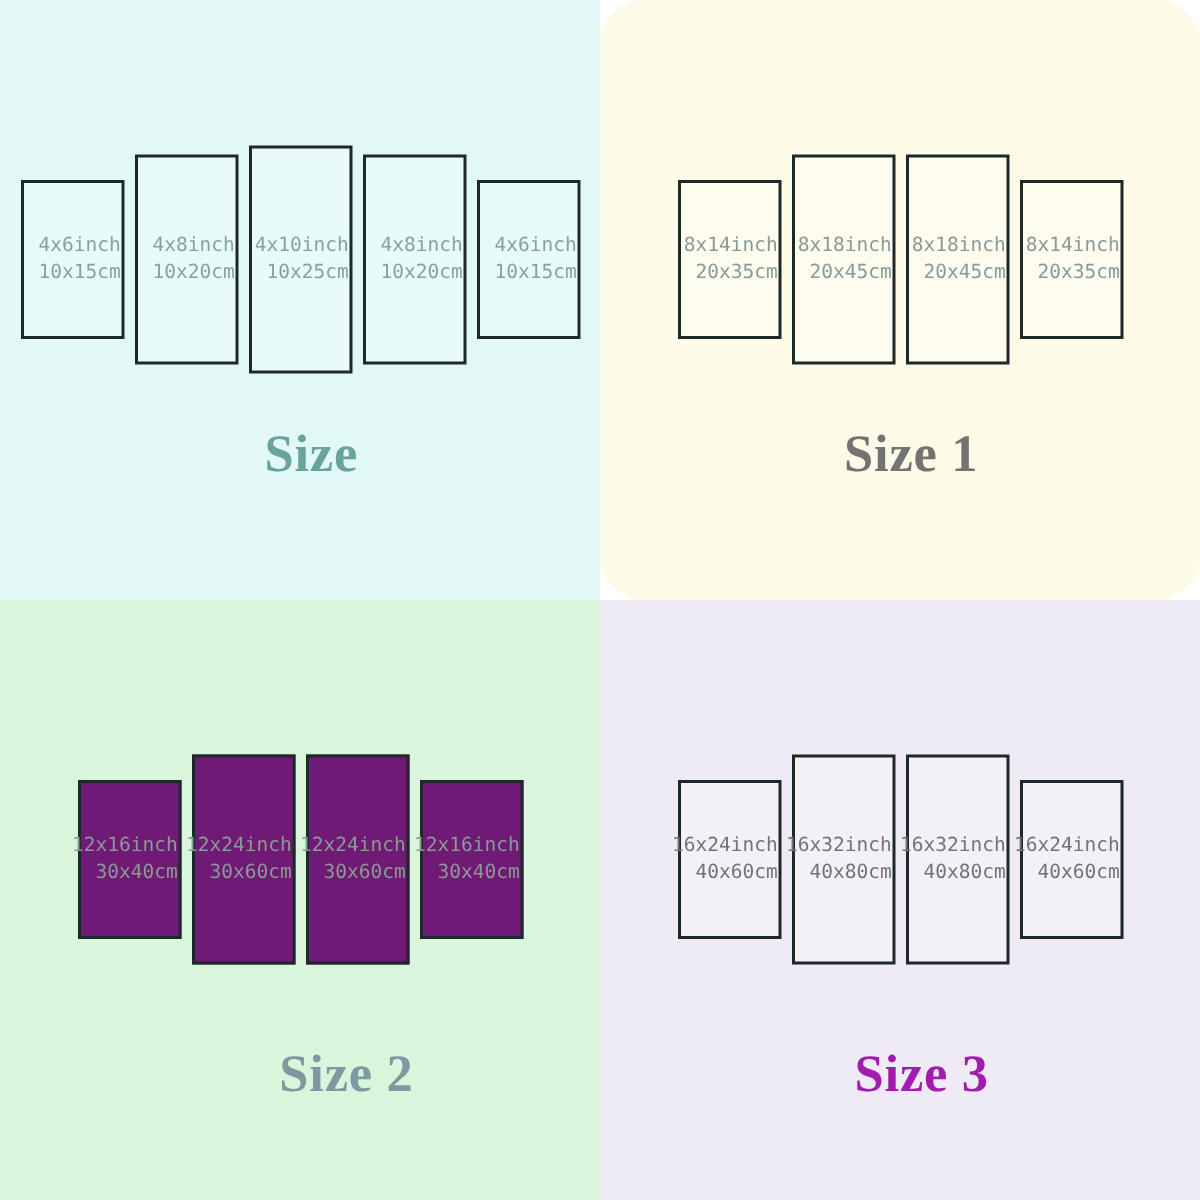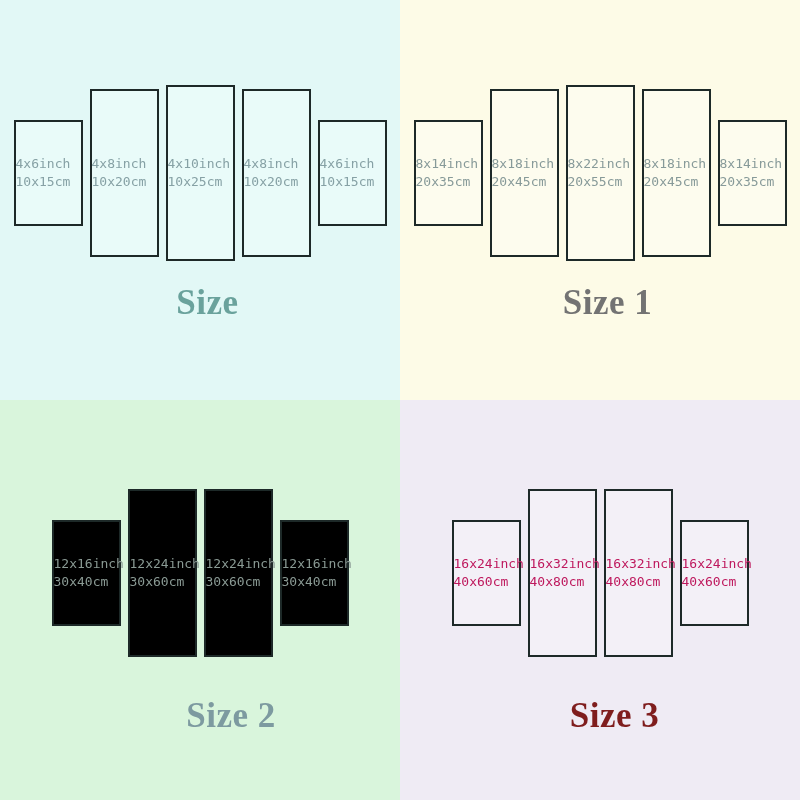--- a/index.html
+++ b/index.html
@@ -11,81 +11,81 @@
     grid-template-columns: 400px 400px;
     grid-template-rows: 400px 400px;
     width: 800px;
     height: 800px;
   }
 
   .quadrant { position: relative; overflow: hidden; }
 
   
   .q0 { background: #e2f8f6; }
-  .q1 { background: #fdfbe7; }
+  .q1 { background: #fdfbe7; border-radius: 29px; }
   .q2 { background: #d9f5dc; }
   .q3 { background: #efebf4; }
 
   .panels {
     position: absolute;
     left: 0; right: 0;
     top: 85px;
     height: 176px;
     display: flex;
     justify-content: center;
     align-items: center;
     gap: 7px;
   }
 
   .panel {
     width: 69px;
     border: 2px solid #1d2928;
     display: flex;
     flex-direction: column;
     justify-content: center;
-    align-items: flex-start;
+    align-items: flex-end;
     overflow: visible;
   }
   .panel.s { height: 106px; }
-  .panel.m { height: 168px; }
-  .panel.l { height: 176px; }
+  .panel.m { height: 140px; }
+  .panel.l { height: 152px; }
 
   .q0 .panel { background: #e9fbf9; }
   .q1 .panel { background: #fdfcee; }
-  .q2 .panel { background: #000000; }
+  .q2 .panel { background: #701a75; }
   .q3 .panel { background: #f3f0f7; }
 
   .panel span {
     font-family: "DejaVu Sans Mono", monospace;
     font-size: 13px;
     line-height: 1.35;
     white-space: nowrap;
     text-align: center;
   }
   .q0 .panel span { color: #86a1a5; }
   .q1 .panel span { color: #879a99; }
   .q2 .panel span { color: #8a9a94; }
-  .q3 .panel span { color: #be185d; }
+  .q3 .panel span { color: #737373; }
 
   .title {
     position: absolute;
     left: 15px; right: 0;
     top: 283px;
     text-align: center;
     font-family: "Liberation Serif", "DejaVu Serif", serif;
     font-weight: 700;
     font-size: 35px;
     letter-spacing: 0.5px;
   }
   .q2 .title, .q3 .title { top: 296px; }
 
   .q0 .title { color: #6aa29c; }
   .q1 .title { color: #737373; }
   .q2 .title { color: #7d9aa0; margin-left: 47px; }
-  .q3 .title { color: #7f1d1d; padding-left: 14px; }
+  .q3 .title { color: #a21caf; padding-left: 14px; }
 </style>
 </head>
 <body>
 
 <div class="grid">
 
   <section class="quadrant q0">
     <div class="panels">
       <div class="panel s">
         <span>4x6inch</span>
@@ -113,24 +113,20 @@
 
   <section class="quadrant q1">
     <div class="panels">
       <div class="panel s">
         <span>8x14inch</span>
         <span>20x35cm</span>
       </div>
       <div class="panel m">
         <span>8x18inch</span>
         <span>20x45cm</span>
-      </div>
-      <div class="panel l">
-        <span>8x22inch</span>
-        <span>20x55cm</span>
       </div>
       <div class="panel m">
         <span>8x18inch</span>
         <span>20x45cm</span>
       </div>
       <div class="panel s">
         <span>8x14inch</span>
         <span>20x35cm</span>
       </div>
     </div>

